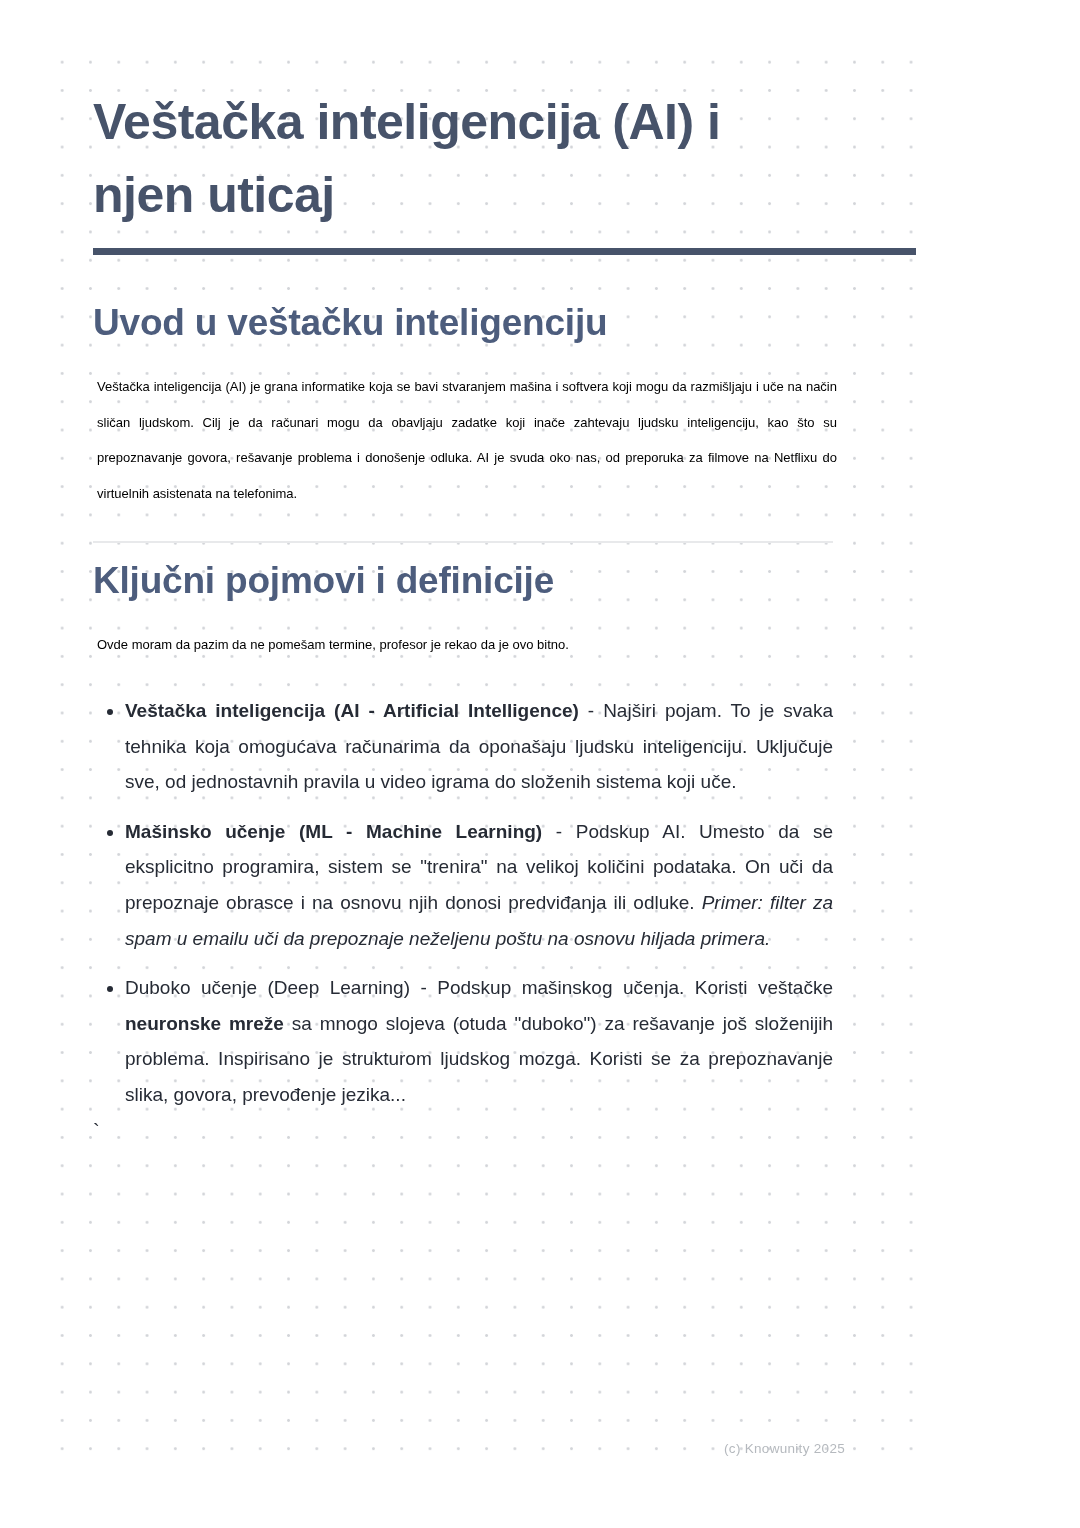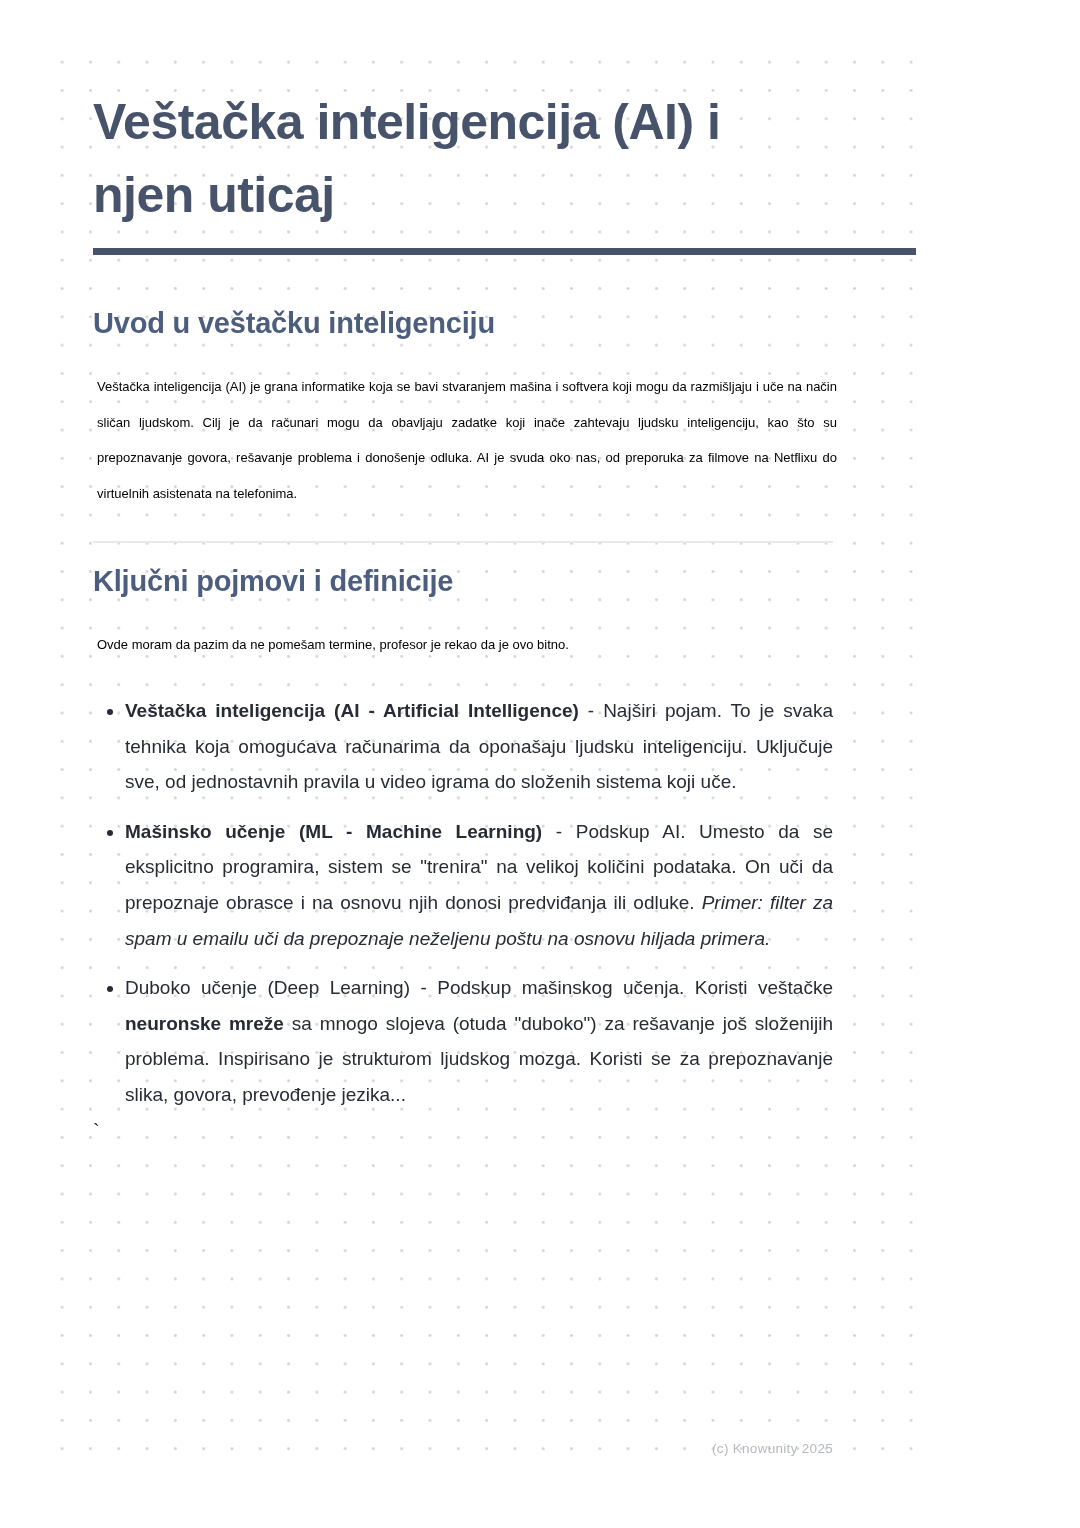--- a/index.html
+++ b/index.html
@@ -55,21 +55,21 @@
   }
   h1.doc-title span { display: block; }
   .title-rule {
     margin-top: 16px;
     width: 838px; height: 7px;
     background: #47536a;
   }
   h2.sec-heading {
     margin: 0;
     margin-top: 50px;
-    font-size: 29px;
+    font-size: 37px;
     line-height: 36px;
     font-weight: 700;
     letter-spacing: -0.2px;
     color: #4d5d7d;
   }
   p.body-text {
     margin: 4px;
     margin-top: 28px;
     width: 740px;
     font-size: 13px;
@@ -100,21 +100,21 @@
   ul.def-list li:first-child { margin-top: 0; }
   .stray-tick {
     margin-top: 6px;
     font-size: 20px;
     line-height: 24px;
     color: #262b35;
   }
   .watermark {
     position: absolute;
     top: 1441px;
-    right: 83px;
+    right: 71px;
     font-size: 13.5px;
     letter-spacing: 0.3px;
     color: #b5b9be;
     z-index: 5;
   }
 </style>
 </head>
 <body>
 
 <div class="page">

